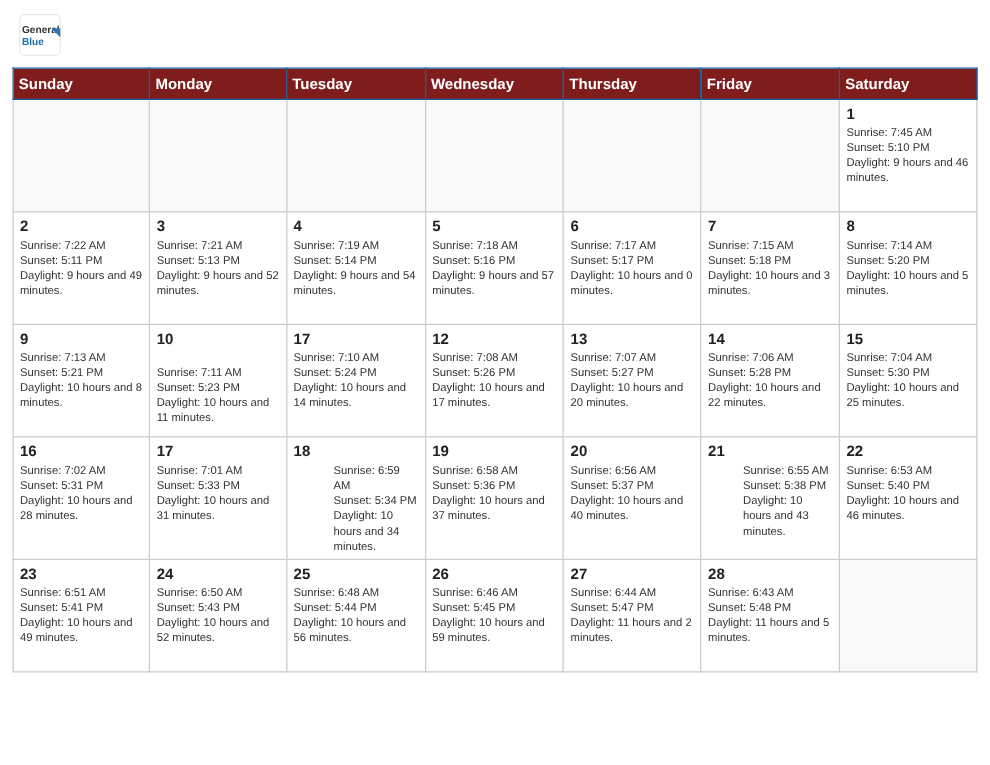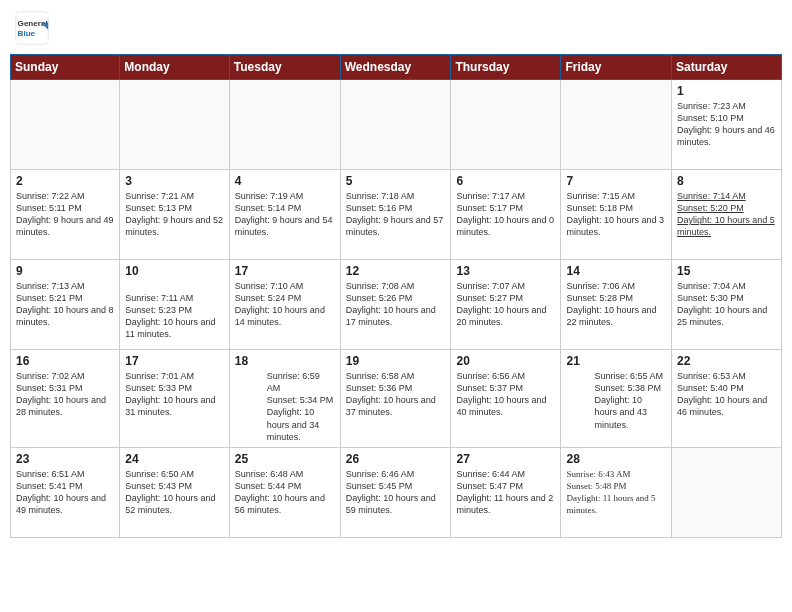--- a/index.html
+++ b/index.html
@@ -111,21 +111,21 @@
   <tbody id="calendar-body">
       <tr>
         <td class="empty"></td>
         <td class="empty"></td>
         <td class="empty"></td>
         <td class="empty"></td>
         <td class="empty"></td>
         <td class="empty"></td>
         <td>
           <span class="day-num">1</span>
-          <div class="day-info" style="white-space: pre-line;">Sunrise: 7:23 AM
+          <div class="day-info" style="white-space: pre-line;">Sunrise: 7:45 AM
 Sunset: 5:10 PM
 Daylight: 9 hours and 46 minutes.</div>
         </td>
       </tr>
       <tr>
         <td>
           <span class="day-num">2</span>
           <div class="day-info" style="white-space: pre-line;">Sunrise: 7:22 AM
 Sunset: 5:11 PM
 Daylight: 9 hours and 49 minutes.</div>
@@ -155,21 +155,21 @@
 Daylight: 10 hours and 0 minutes.</div>
         </td>
         <td>
           <span class="day-num">7</span>
           <div class="day-info" style="white-space: pre-line;">Sunrise: 7:15 AM
 Sunset: 5:18 PM
 Daylight: 10 hours and 3 minutes.</div>
         </td>
         <td>
           <span class="day-num">8</span>
-          <div class="day-info" style="white-space: pre-line; text-decoration: underline;">Sunrise: 7:14 AM
+          <div class="day-info" style="white-space: pre-line;">Sunrise: 7:14 AM
 Sunset: 5:20 PM
 Daylight: 10 hours and 5 minutes.</div>
         </td>
       </tr>
       <tr>
         <td>
           <span class="day-num">9</span>
           <div class="day-info" style="white-space: pre-line;">Sunrise: 7:13 AM
 Sunset: 5:21 PM
 Daylight: 10 hours and 8 minutes.</div>
@@ -281,20 +281,20 @@
 Daylight: 10 hours and 59 minutes.</div>
         </td>
         <td>
           <span class="day-num">27</span>
           <div class="day-info" style="white-space: pre-line;">Sunrise: 6:44 AM
 Sunset: 5:47 PM
 Daylight: 11 hours and 2 minutes.</div>
         </td>
         <td>
           <span class="day-num">28</span>
-          <div class="day-info" style="white-space: pre-line; font-family: Liberation Serif, serif;">Sunrise: 6:43 AM
+          <div class="day-info" style="white-space: pre-line;">Sunrise: 6:43 AM
 Sunset: 5:48 PM
 Daylight: 11 hours and 5 minutes.</div>
         </td>
         <td class="empty"></td>
       </tr>
     </tbody>
 </table>
 
 </body></html>

